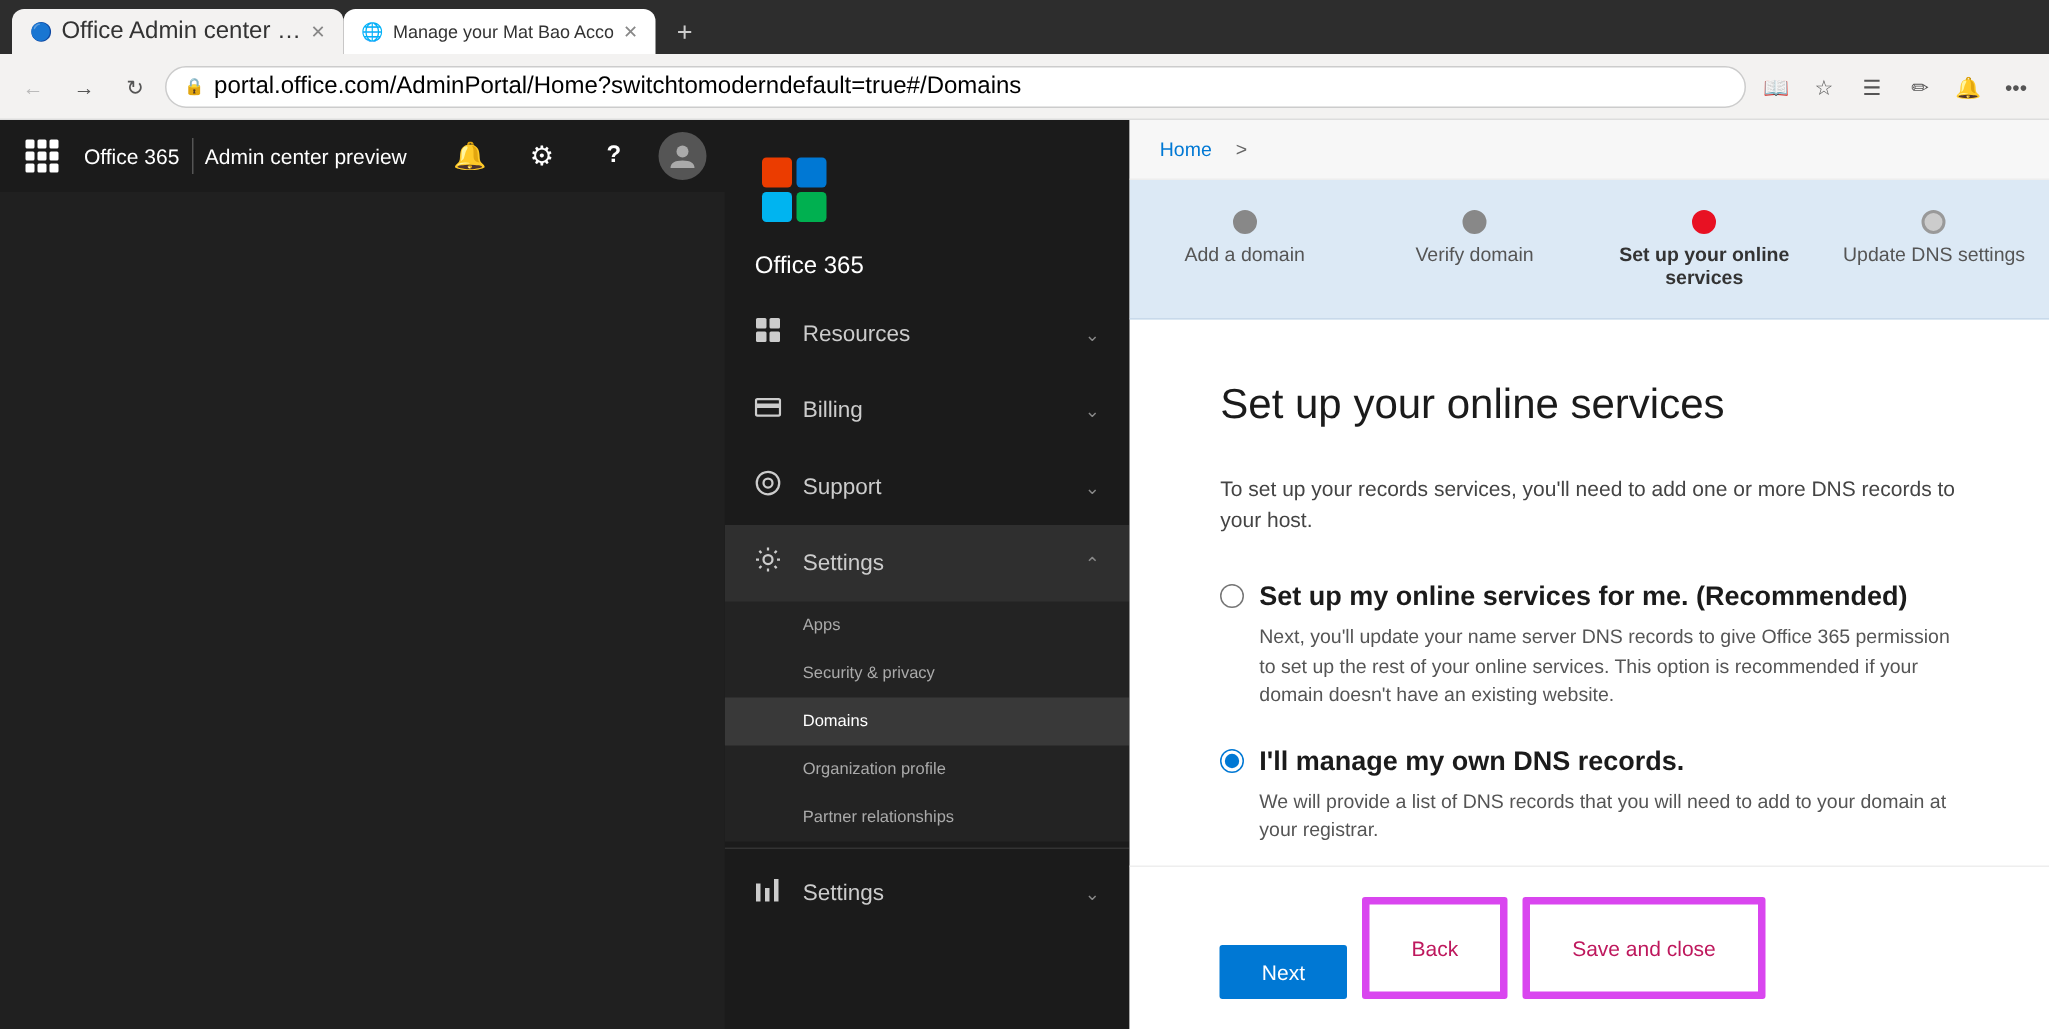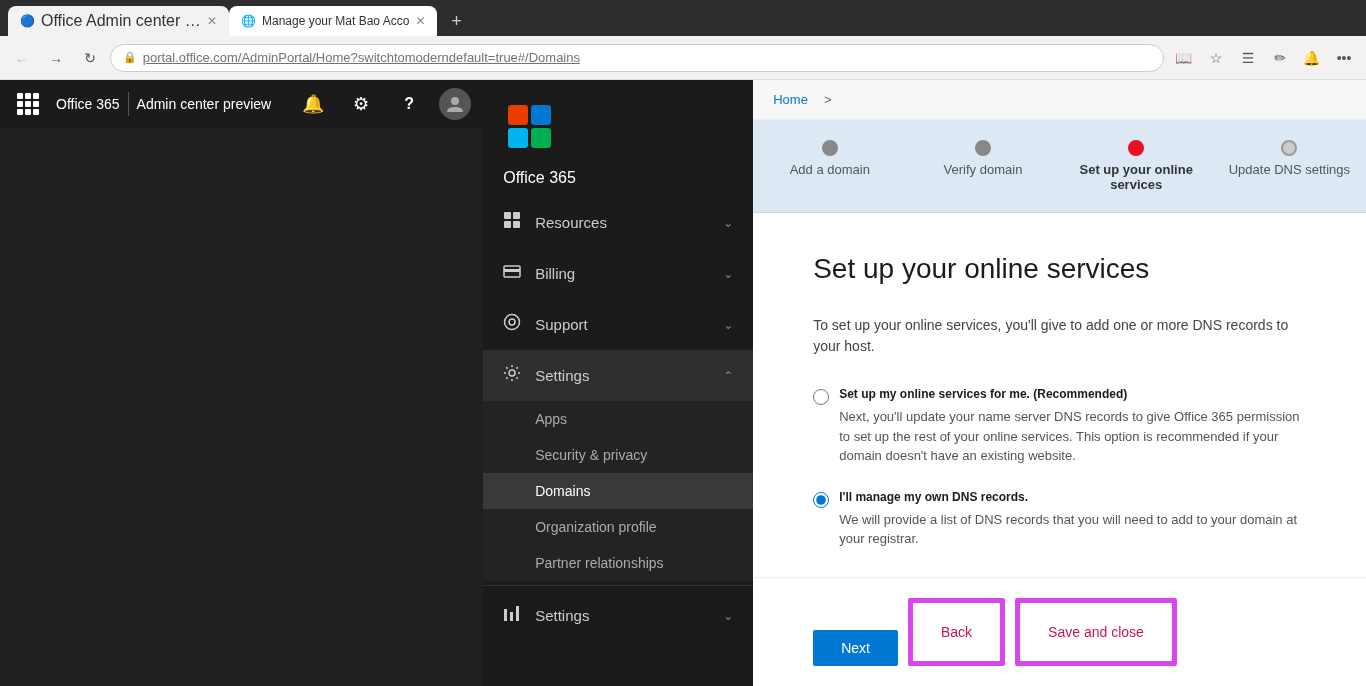--- a/index.html
+++ b/index.html
@@ -37,21 +37,21 @@
     .main-body { flex: 1; display: flex; overflow: hidden; }
 
     
     .sidebar { width: 270px; background: #1b1b1b; display: flex; flex-direction: column; overflow-y: auto; color: #fff; flex-shrink: 0; }
     .sidebar-logo-area { padding: 20px 20px 10px; }
     .sidebar-nav-item { display: flex; align-items: center; padding: 14px 20px; cursor: pointer; color: #ccc; justify-content: space-between; }
     .sidebar-nav-item-left { display: flex; align-items: center; gap: 14px; }
     .sidebar-nav-icon { font-size: 18px; color: #ccc; }
     .sidebar-nav-label { font-size: 15px; }
     .sidebar-nav-chevron { font-size: 12px; color: #888; }
-    .sidebar-sub-item { padding: 10px 20px 10px 52px; cursor: pointer; color: #aaa; font-size: 14px; }
+    .sidebar-sub-item { padding: 10px 20px 10px 52px; cursor: pointer; color: #aaa; font-size: 11px; }
     .sidebar-sub-item.active { color: #fff; }
     .sidebar-divider { height: 1px; background: #333; margin: 4px 0; }
     .sidebar-settings-expanded { background: rgba(255,255,255,0.04); }
 
     
     .content-area { flex: 1; display: flex; flex-direction: column; overflow: hidden; background: #fff; }
 
     
     .breadcrumb-bar { padding: 12px 20px; background: #f7f7f7; border-bottom: 1px solid #eee; font-size: 13px; color: #666; display: flex; gap: 16px; align-items: center; }
     .breadcrumb-link { color: #0078d4; cursor: pointer; }
@@ -67,21 +67,21 @@
 
     
     .page-content { flex: 1; overflow-y: auto; padding: 40px 60px; }
     .page-title { font-size: 28px; font-weight: 300; color: #1b1b1b; margin-bottom: 30px; }
     .page-description { color: #444; margin-bottom: 30px; font-size: 14px; line-height: 1.5; }
 
     
     .radio-option { margin-bottom: 24px; }
     .radio-label { display: flex; align-items: flex-start; gap: 10px; cursor: pointer; }
     .radio-input { margin-top: 2px; width: 16px; height: 16px; accent-color: #0078d4; cursor: pointer; flex-shrink: 0; }
-    .radio-title { font-size: 12px; font-weight: 600; color: #1b1b1b; margin-bottom: 6px; }
+    .radio-title { font-size: 18px; font-weight: 600; color: #1b1b1b; margin-bottom: 6px; }
     .radio-description { font-size: 13px; color: #555; line-height: 1.5; padding-left: 26px; }
 
     
     .page-footer { padding: 20px 60px; border-top: 1px solid #eee; display: flex; gap: 10px; background: #fff; }
     .btn-primary { background: #0078d4; color: #fff; border: none; padding: 10px 28px; font-size: 14px; cursor: pointer; border-radius: 2px; margin-top: 32px; }
     .btn-secondary { background: #fff; color: #be185d; border: 5px solid #d946ef; padding: 10px 28px; font-size: 14px; cursor: pointer; border-radius: 2px; }
   </style>
 </head>
 <body>
 
@@ -100,21 +100,21 @@
     </div>
     <div class="browser-new-tab">+</div>
   </div>
 
   <div class="browser-toolbar">
     <button class="nav-btn disabled">←</button>
     <button class="nav-btn">→</button>
     <button class="nav-btn">↻</button>
     <div class="address-bar">
       <span class="address-lock">🔒</span>
-      <span style="font-size:13px;color:#737373;text-decoration:underline;">portal.office.com/AdminPortal/Home?switchtomoderndefault=true#/Domains</span>
+      <span style="font-size:16px;color:#000000;">portal.office.com/AdminPortal/Home?switchtomoderndefault=true#/Domains</span>
     </div>
     <div class="toolbar-actions">
       <button class="toolbar-icon-btn">📖</button>
       <button class="toolbar-icon-btn">☆</button>
       <button class="toolbar-icon-btn">☰</button>
       <button class="toolbar-icon-btn">✏</button>
       <button class="toolbar-icon-btn">🔔</button>
       <button class="toolbar-icon-btn">•••</button>
     </div>
   </div>
@@ -277,21 +277,21 @@
             <span class="step-label active">Set up your online services</span>
           </div>
           <div class="wizard-step">
             <div class="step-dot"></div>
             <span class="step-label">Update DNS settings</span>
           </div>
         </div>
 
         <div class="page-content">
           <h1 class="page-title">Set up your online services</h1>
-          <p class="page-description">To set up your online services, you'll give to add one or more DNS records to your host.</p>
+          <p class="page-description">To set up your records services, you'll need to add one or more DNS records to your host.</p>
 
           <div class="radio-option">
             <label class="radio-label">
               <input type="radio" name="dns-setup" class="radio-input" style="">
               <span>
                 <div class="radio-title">Set up my online services for me. (Recommended)</div>
               </span>
             </label>
             <div class="radio-description">Next, you'll update your name server DNS records to give Office 365 permission to set up the rest of your online services. This option is recommended if your domain doesn't have an existing website.</div>
           </div>

